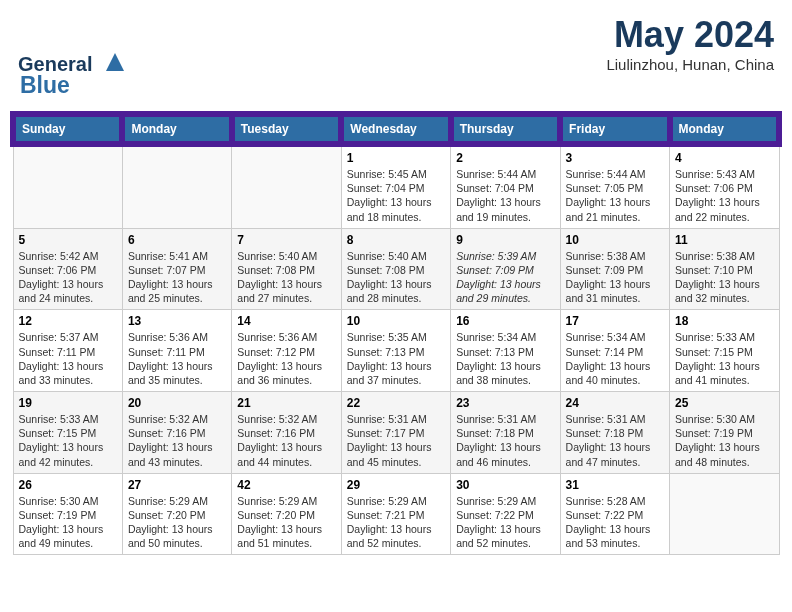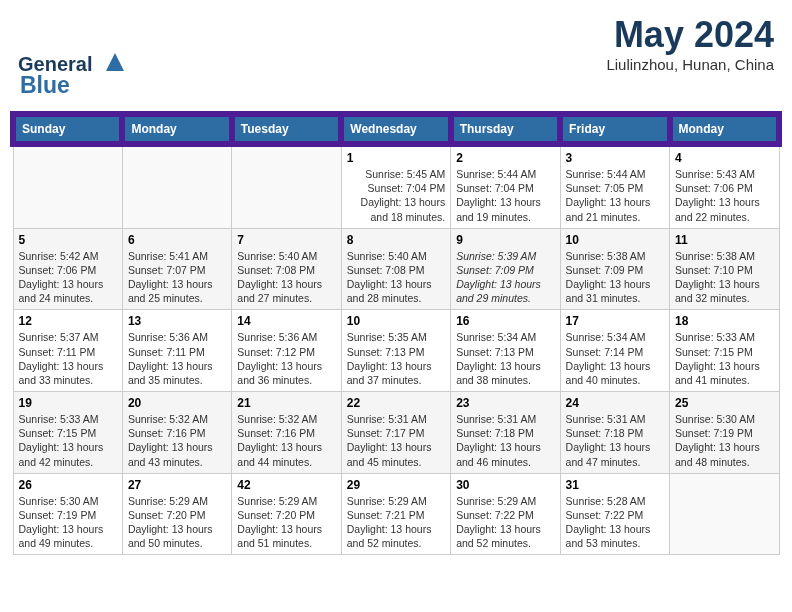--- a/index.html
+++ b/index.html
@@ -109,21 +109,21 @@
       <th>Monday</th>
     </tr>
   </thead>
   <tbody id="calendar-body">
   <tr class="week-row">
         <td class="empty"></td>
         <td class="empty"></td>
         <td class="empty"></td>
         <td>
           <span class="day-number">1</span>
-          <div class="day-info" style="white-space: pre-line; text-align: right;">Sunrise: 5:45 AM
+          <div class="day-info" style="white-space: pre-line;">Sunrise: 5:45 AM
 Sunset: 7:04 PM
 Daylight: 13 hours
 and 18 minutes.</div>
         </td>
         <td>
           <span class="day-number">2</span>
           <div class="day-info" style="white-space: pre-line;">Sunrise: 5:44 AM
 Sunset: 7:04 PM
 Daylight: 13 hours
 and 19 minutes.</div>

